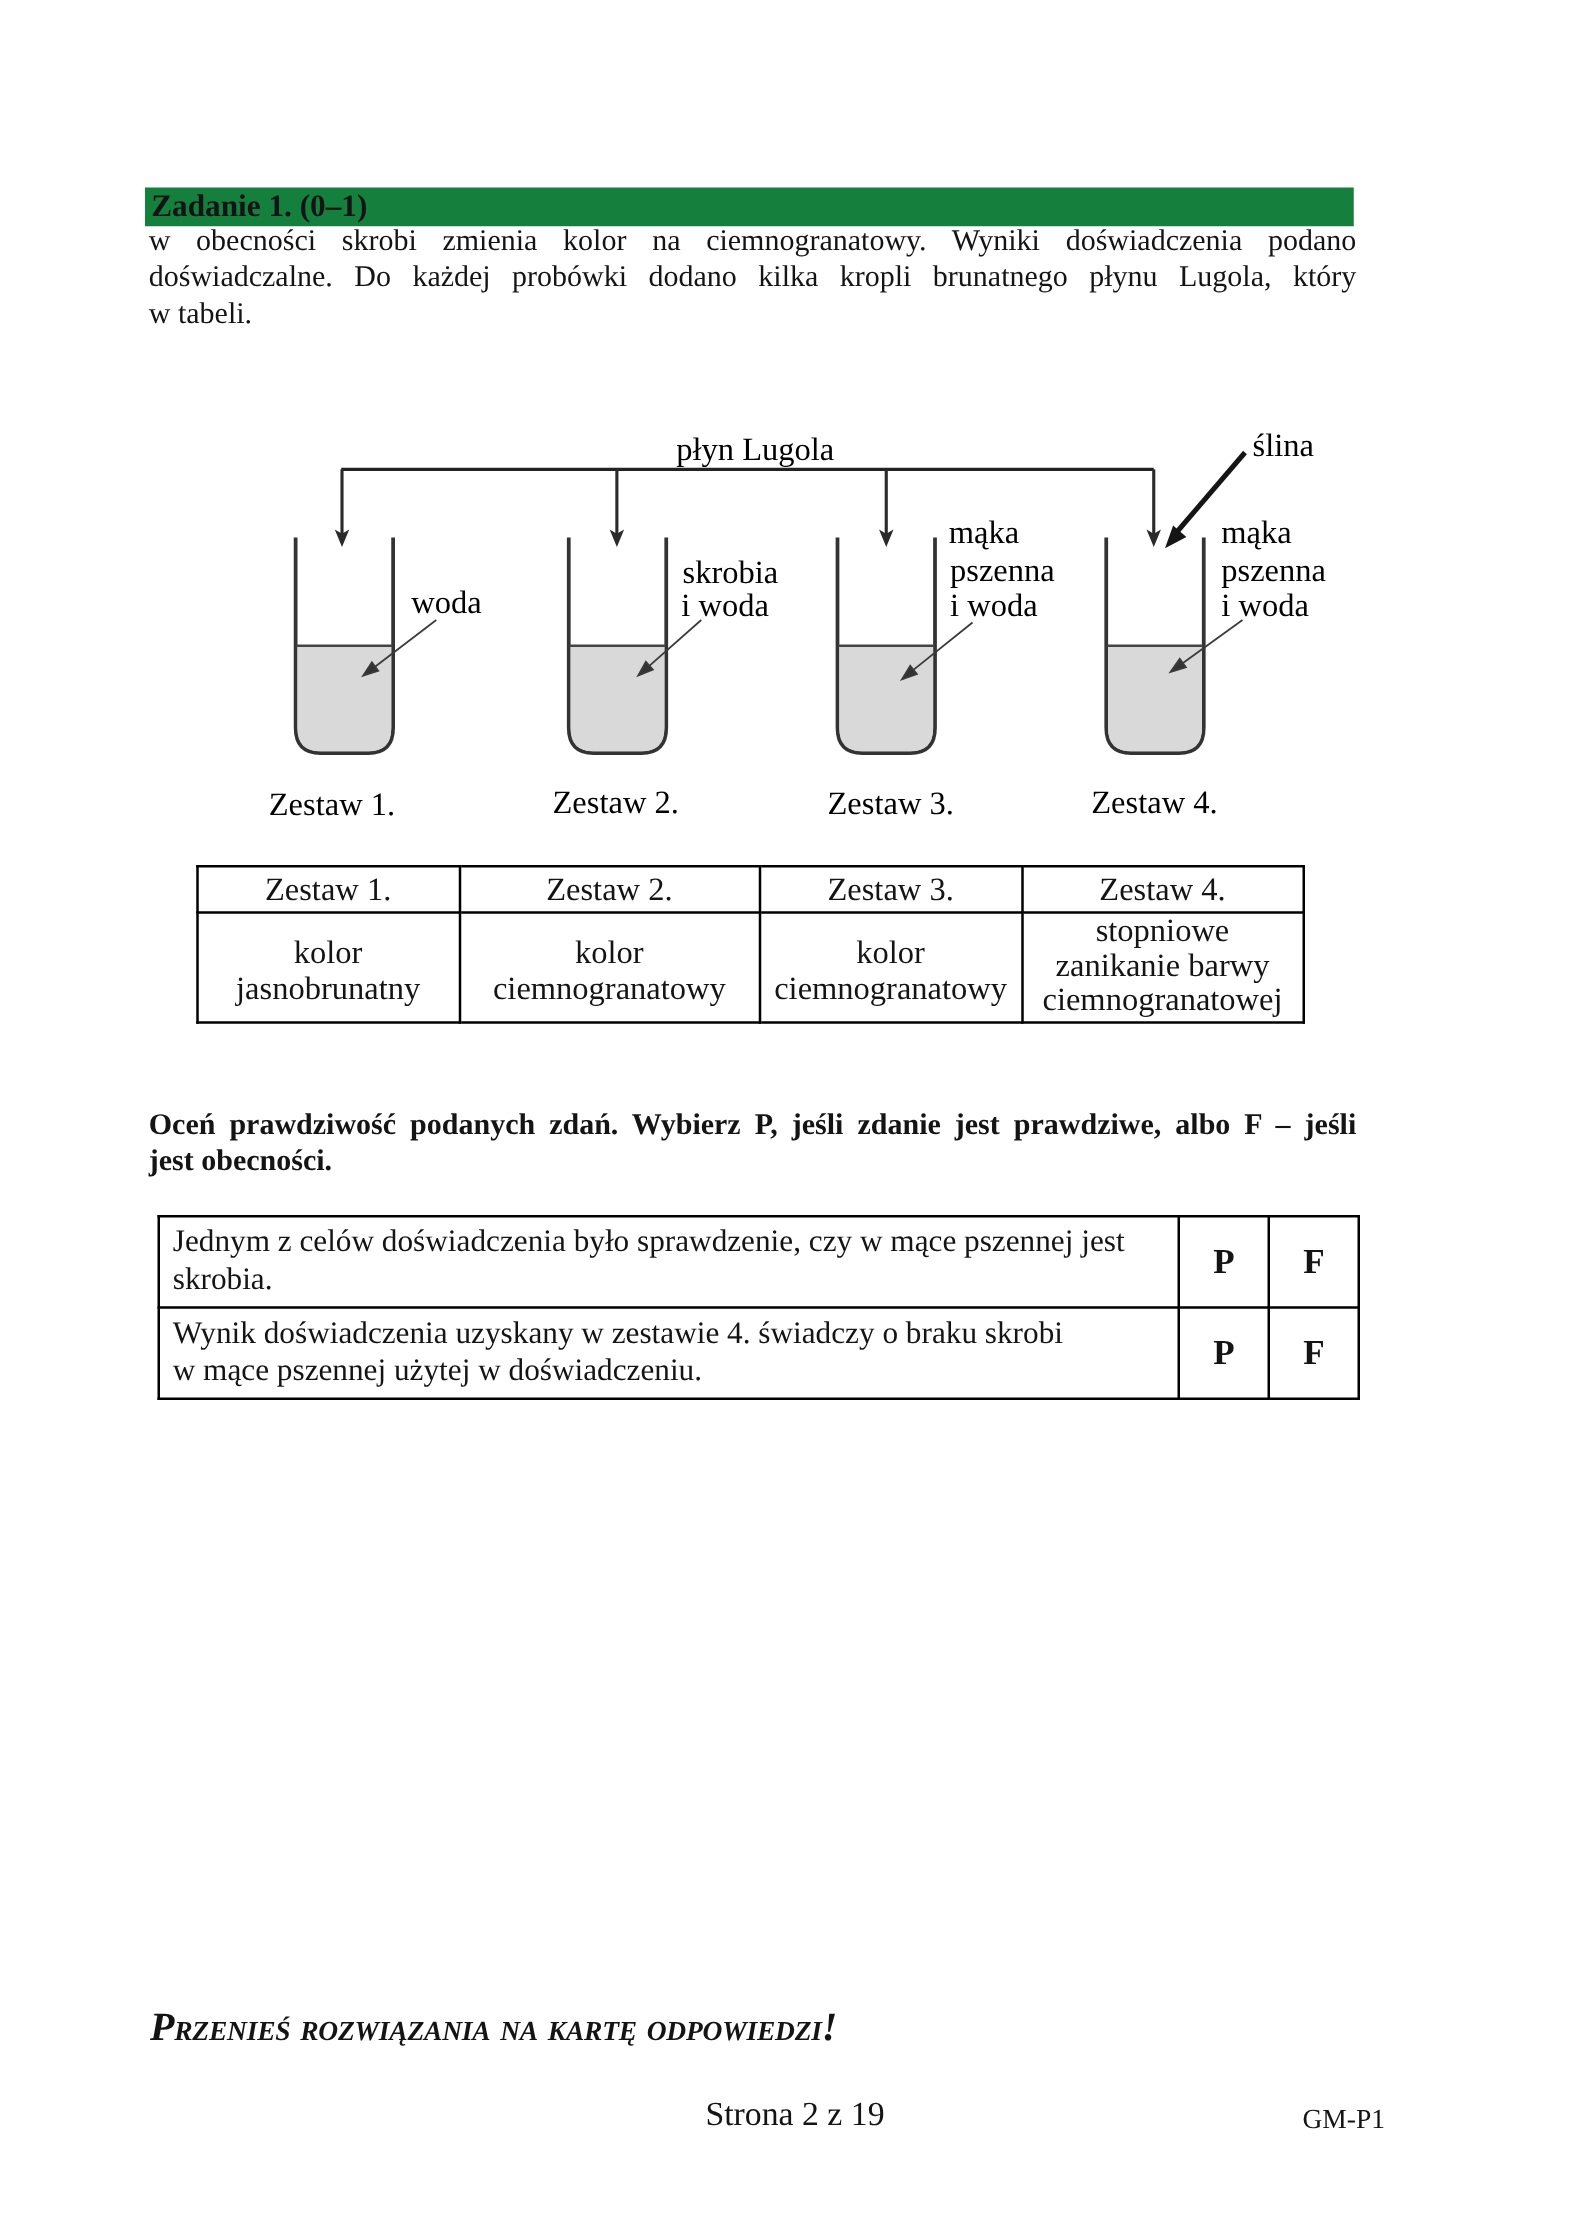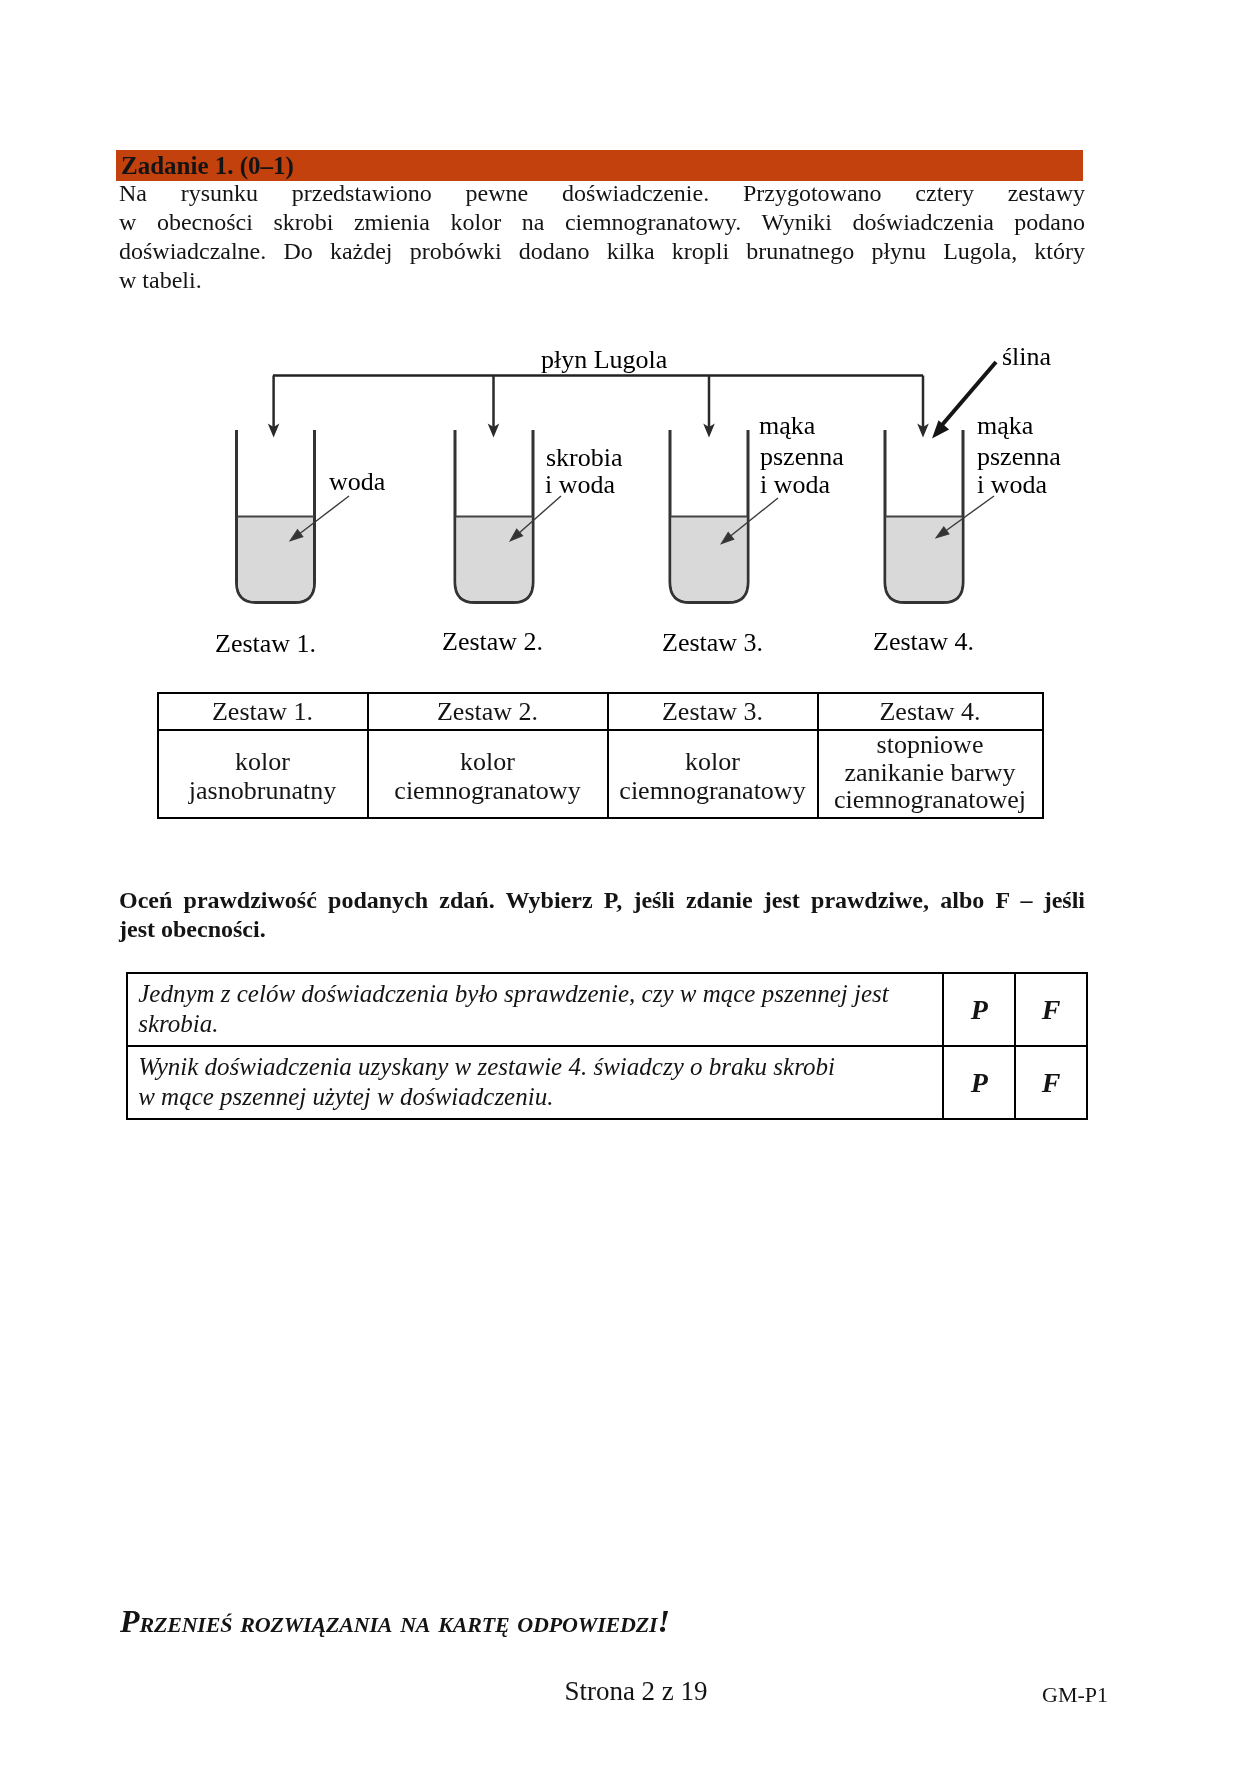--- a/index.html
+++ b/index.html
@@ -6,26 +6,25 @@
 body{width:1260px;height:1782px;position:relative;background:#ffffff;
      font-family:"Liberation Serif",serif;color:#141414;overflow:hidden}
 .abs{position:absolute}
 .just{text-align:justify;text-align-last:justify}
 table{border-collapse:collapse;table-layout:fixed}
 td{border:2px solid #000;padding:0;font-size:26px;line-height:29px;text-align:center;vertical-align:middle}
 </style>
 </head>
 <body>
 
-<div class="abs" style="left:116px;top:149.5px;width:967px;height:31px;background:#c2410c;">
+<div class="abs" style="left:116px;top:149.5px;width:967px;height:31px;background:#15803d;">
   <div style="font-size:25px;font-weight:bold;line-height:31px;padding-left:5px;">Zadanie 1. (0–1)</div>
 </div>
 
 <div class="abs" style="left:119px;top:179px;width:966px;font-size:24px;line-height:29px;">
-  <div class="just">Na rysunku przedstawiono pewne doświadczenie. Przygotowano cztery zestawy</div>
   <div class="just">w&nbsp;obecności skrobi zmienia kolor na ciemnogranatowy. Wyniki doświadczenia podano</div>
   <div class="just">doświadczalne. Do każdej probówki dodano kilka kropli brunatnego płynu Lugola, który</div>
   <div>w&nbsp;tabeli.</div>
 </div>
 
 <svg class="abs" style="left:0;top:320px;" width="1260" height="360" viewBox="0 0 1260 360">
 
   <line x1="273" y1="55.5" x2="923" y2="55.5" stroke="#222" stroke-width="2.5"></line>
 
   <g stroke="#2a2a2a" stroke-width="2.5" fill="#2a2a2a">
@@ -113,21 +112,21 @@
     <td style="line-height:27.8px;padding-top:0;padding-bottom:2px;">stopniowe<br>zanikanie barwy<br>ciemnogranatowej</td>
   </tr>
 </tbody>
   </table>
 
 <div class="abs" style="left:119px;top:886px;width:966px;font-size:24px;line-height:29px;font-weight:bold;">
   <div class="just">Oceń prawdziwość podanych zdań. Wybierz P, jeśli zdanie jest prawdziwe, albo F – jeśli</div>
   <div>jest obecności.</div>
 </div>
 
-<table class="abs" style="left:126.2px;top:971.8px;width:960px;font-style:italic;">
+<table class="abs" style="left:126.2px;top:971.8px;width:960px;">
   <colgroup>
       <col style="width:816px">
       <col style="width:72px">
       <col style="width:72px">
     </colgroup>
   <tbody>
       <tr>
     <td style="height:71px;text-align:left;padding-left:10px;font-size:25px;line-height:30px;">Jednym z&nbsp;celów doświadczenia było sprawdzenie, czy w&nbsp;mące pszennej jest<br>skrobia.</td>
     <td style="font-weight:bold;font-size:28px;">P</td>
     <td style="font-weight:bold;font-size:28px;">F</td>

